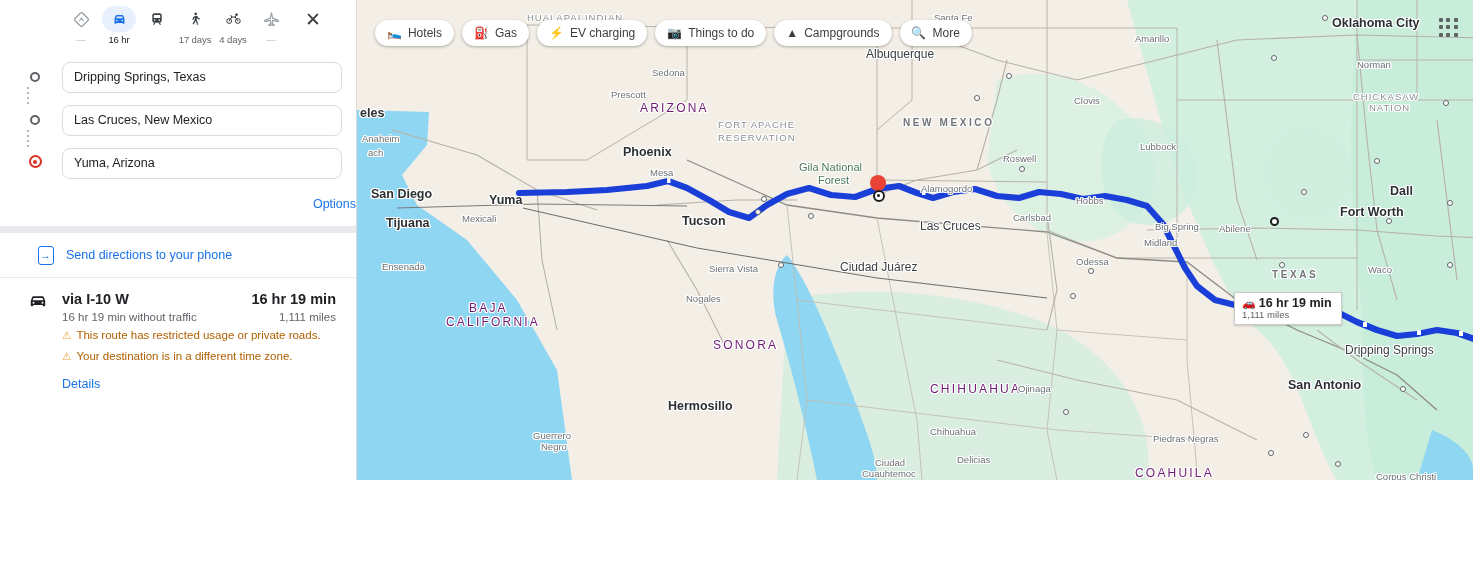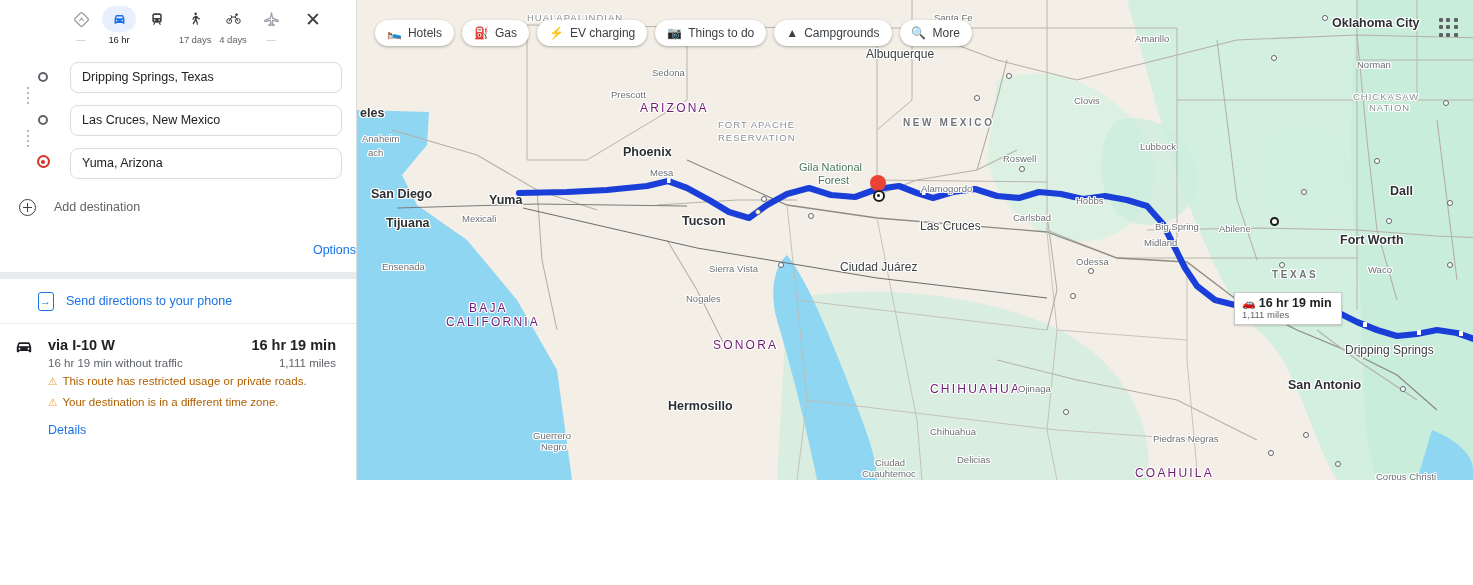--- a/index.html
+++ b/index.html
@@ -33,21 +33,21 @@
   .mode .sub { font-size:9.5px; color:#5f6368; margin-top:2px; letter-spacing:-0.1px; white-space:nowrap; }
   .mode.active .sub { color:#202124; }
   .mode .dash { font-size:9.5px; color:#bdc1c6; margin-top:2px; }
   .closebtn {
     margin-left:10px; width:26px; height:26px; display:flex; align-items:center;
     justify-content:center; color:#3c4043; font-size:19px; cursor:pointer;
   }
 
   
   .waypoints { padding:4px 0 0 0; position:relative; }
-  .wp-row { display:flex; align-items:center; height:38px; padding:0 14px 0 16px; }
+  .wp-row { display:flex; align-items:center; height:38px; padding:0 14px 0 8px; }
   .wp-marker { width:54px; display:flex; align-items:center; justify-content:center; flex:0 0 54px; }
   .ring { width:10px; height:10px; border:2px solid #5f6368; border-radius:50%; }
   .pin { position:relative; width:13px; height:16px; }
   .pin::before{
     content:''; position:absolute; left:0; top:0; width:13px; height:13px;
     border:2px solid #d93025; border-radius:50% 50% 50% 50%;
     box-sizing:border-box;
   }
   .pin::after{
     content:''; position:absolute; left:4.5px; top:4.5px; width:4px; height:4px;
@@ -89,21 +89,21 @@
   .phone-ic {
     width:16px; height:19px; border:1.6px solid #1a73e8; border-radius:3px;
     position:relative; margin-right:12px;
   }
   .phone-ic::after{
     content:'→'; position:absolute; left:1px; top:1px; font-size:11px; color:#1a73e8; line-height:14px;
   }
   .send-label { font-size:12.5px; color:#1a73e8; }
 
   .route-card {
-    border-top:1px solid #e8eaed; padding:13px 20px 10px 14px; display:flex;
+    border-top:1px solid #e8eaed; padding:13px 20px 10px 28px; display:flex;
   }
   .car-ic { width:34px; flex:0 0 34px; padding-top:2px; color:#202124; font-size:15px; }
   .route-body { flex:1; }
   .route-line1 { display:flex; justify-content:space-between; align-items:baseline; }
   .route-name { font-size:14.5px; font-weight:bold; color:#202124; }
   .route-dur { font-size:14.5px; font-weight:bold; color:#202124; }
   .route-line2 { display:flex; justify-content:space-between; align-items:baseline; margin-top:4px; }
   .route-sub { font-size:11.5px; color:#5f6368; }
   .route-dist { font-size:11.5px; color:#5f6368; }
   .warn { display:flex; margin-top:5px; font-size:11.5px; color:#b06000; line-height:1.35; }
@@ -286,26 +286,20 @@
         <div class="wp-input" title="Choose starting point">Las Cruces, New Mexico</div>
       </div>
 
       <div class="wp-row" style="margin-top:5px;">
         <div class="wp-marker">
             <div class="pin"></div>
           </div>
         <div class="wp-input" title="Choose starting point">Yuma, Arizona</div>
       </div>
 
-      <div class="add-row">
-        <div class="add-icon">
-            <div class="plus"></div>
-          </div>
-        <div class="add-label">Add destination</div>
-      </div>
     </div>
 
     <div class="options-row">
       <div class="options-link">Options</div>
     </div>
 
     <div class="thick-divider"></div>
 
     <div class="sendrow">
       <div class="phone-ic"></div>
@@ -550,21 +544,21 @@
         <div class="mlabel" style="left: 14px; top: 184px;"><span class="t medcity">San Diego</span></div>
         <div class="mlabel" style="left: 132px; top: 190px;"><span class="t medcity">Yuma</span></div>
         <div class="mlabel" style="left: 29px; top: 213px;"><span class="t medcity">Tijuana</span></div>
         <div class="mlabel" style="left: 105px; top: 208px;"><span class="t small">Mexicali</span></div>
         <div class="mlabel" style="left: 325px; top: 211px;"><span class="t medcity">Tucson</span></div>
         <div class="mlabel" style="left: 563px; top: 216px;"><span class="t city">Las Cruces</span></div>
         <div class="mlabel" style="left: 656px; top: 207px;"><span class="t small">Carlsbad</span></div>
         <div class="mlabel" style="left: 798px; top: 216px;"><span class="t small">Big Spring</span></div>
         <div class="mlabel" style="left: 862px; top: 218px;"><span class="t small">Abilene</span></div>
         <div class="mlabel" style="left: 1033px; top: 181px;"><span class="t medcity">Dall</span></div>
-        <div class="mlabel" style="left: 983px; top: 202px; margin-top: 28px;"><span class="t medcity">Fort Worth</span></div>
+        <div class="mlabel" style="left: 983px; top: 202px;"><span class="t medcity">Fort Worth</span></div>
         <div class="mlabel" style="left: 787px; top: 232px;"><span class="t small">Midland</span></div>
         <div class="mlabel" style="left: 25px; top: 256px;"><span class="t small">Ensenada</span></div>
         <div class="mlabel" style="left: 352px; top: 258px;"><span class="t small">Sierra Vista</span></div>
         <div class="mlabel" style="left: 483px; top: 257px;"><span class="t city">Ciudad Juárez</span></div>
         <div class="mlabel" style="left: 719px; top: 251px;"><span class="t small">Odessa</span></div>
         <div class="mlabel" style="left: 915px; top: 264px;"><span class="t statebig">TEXAS</span></div>
         <div class="mlabel" style="left: 1011px; top: 259px;"><span class="t small">Waco</span></div>
         <div class="mlabel" style="left: 329px; top: 288px;"><span class="t small">Nogales</span></div>
         <div class="mlabel" style="left: 112px; top: 298px;"><span class="t state">BAJA</span></div>
         <div class="mlabel" style="left: 89px; top: 312px;"><span class="t state">CALIFORNIA</span></div>

